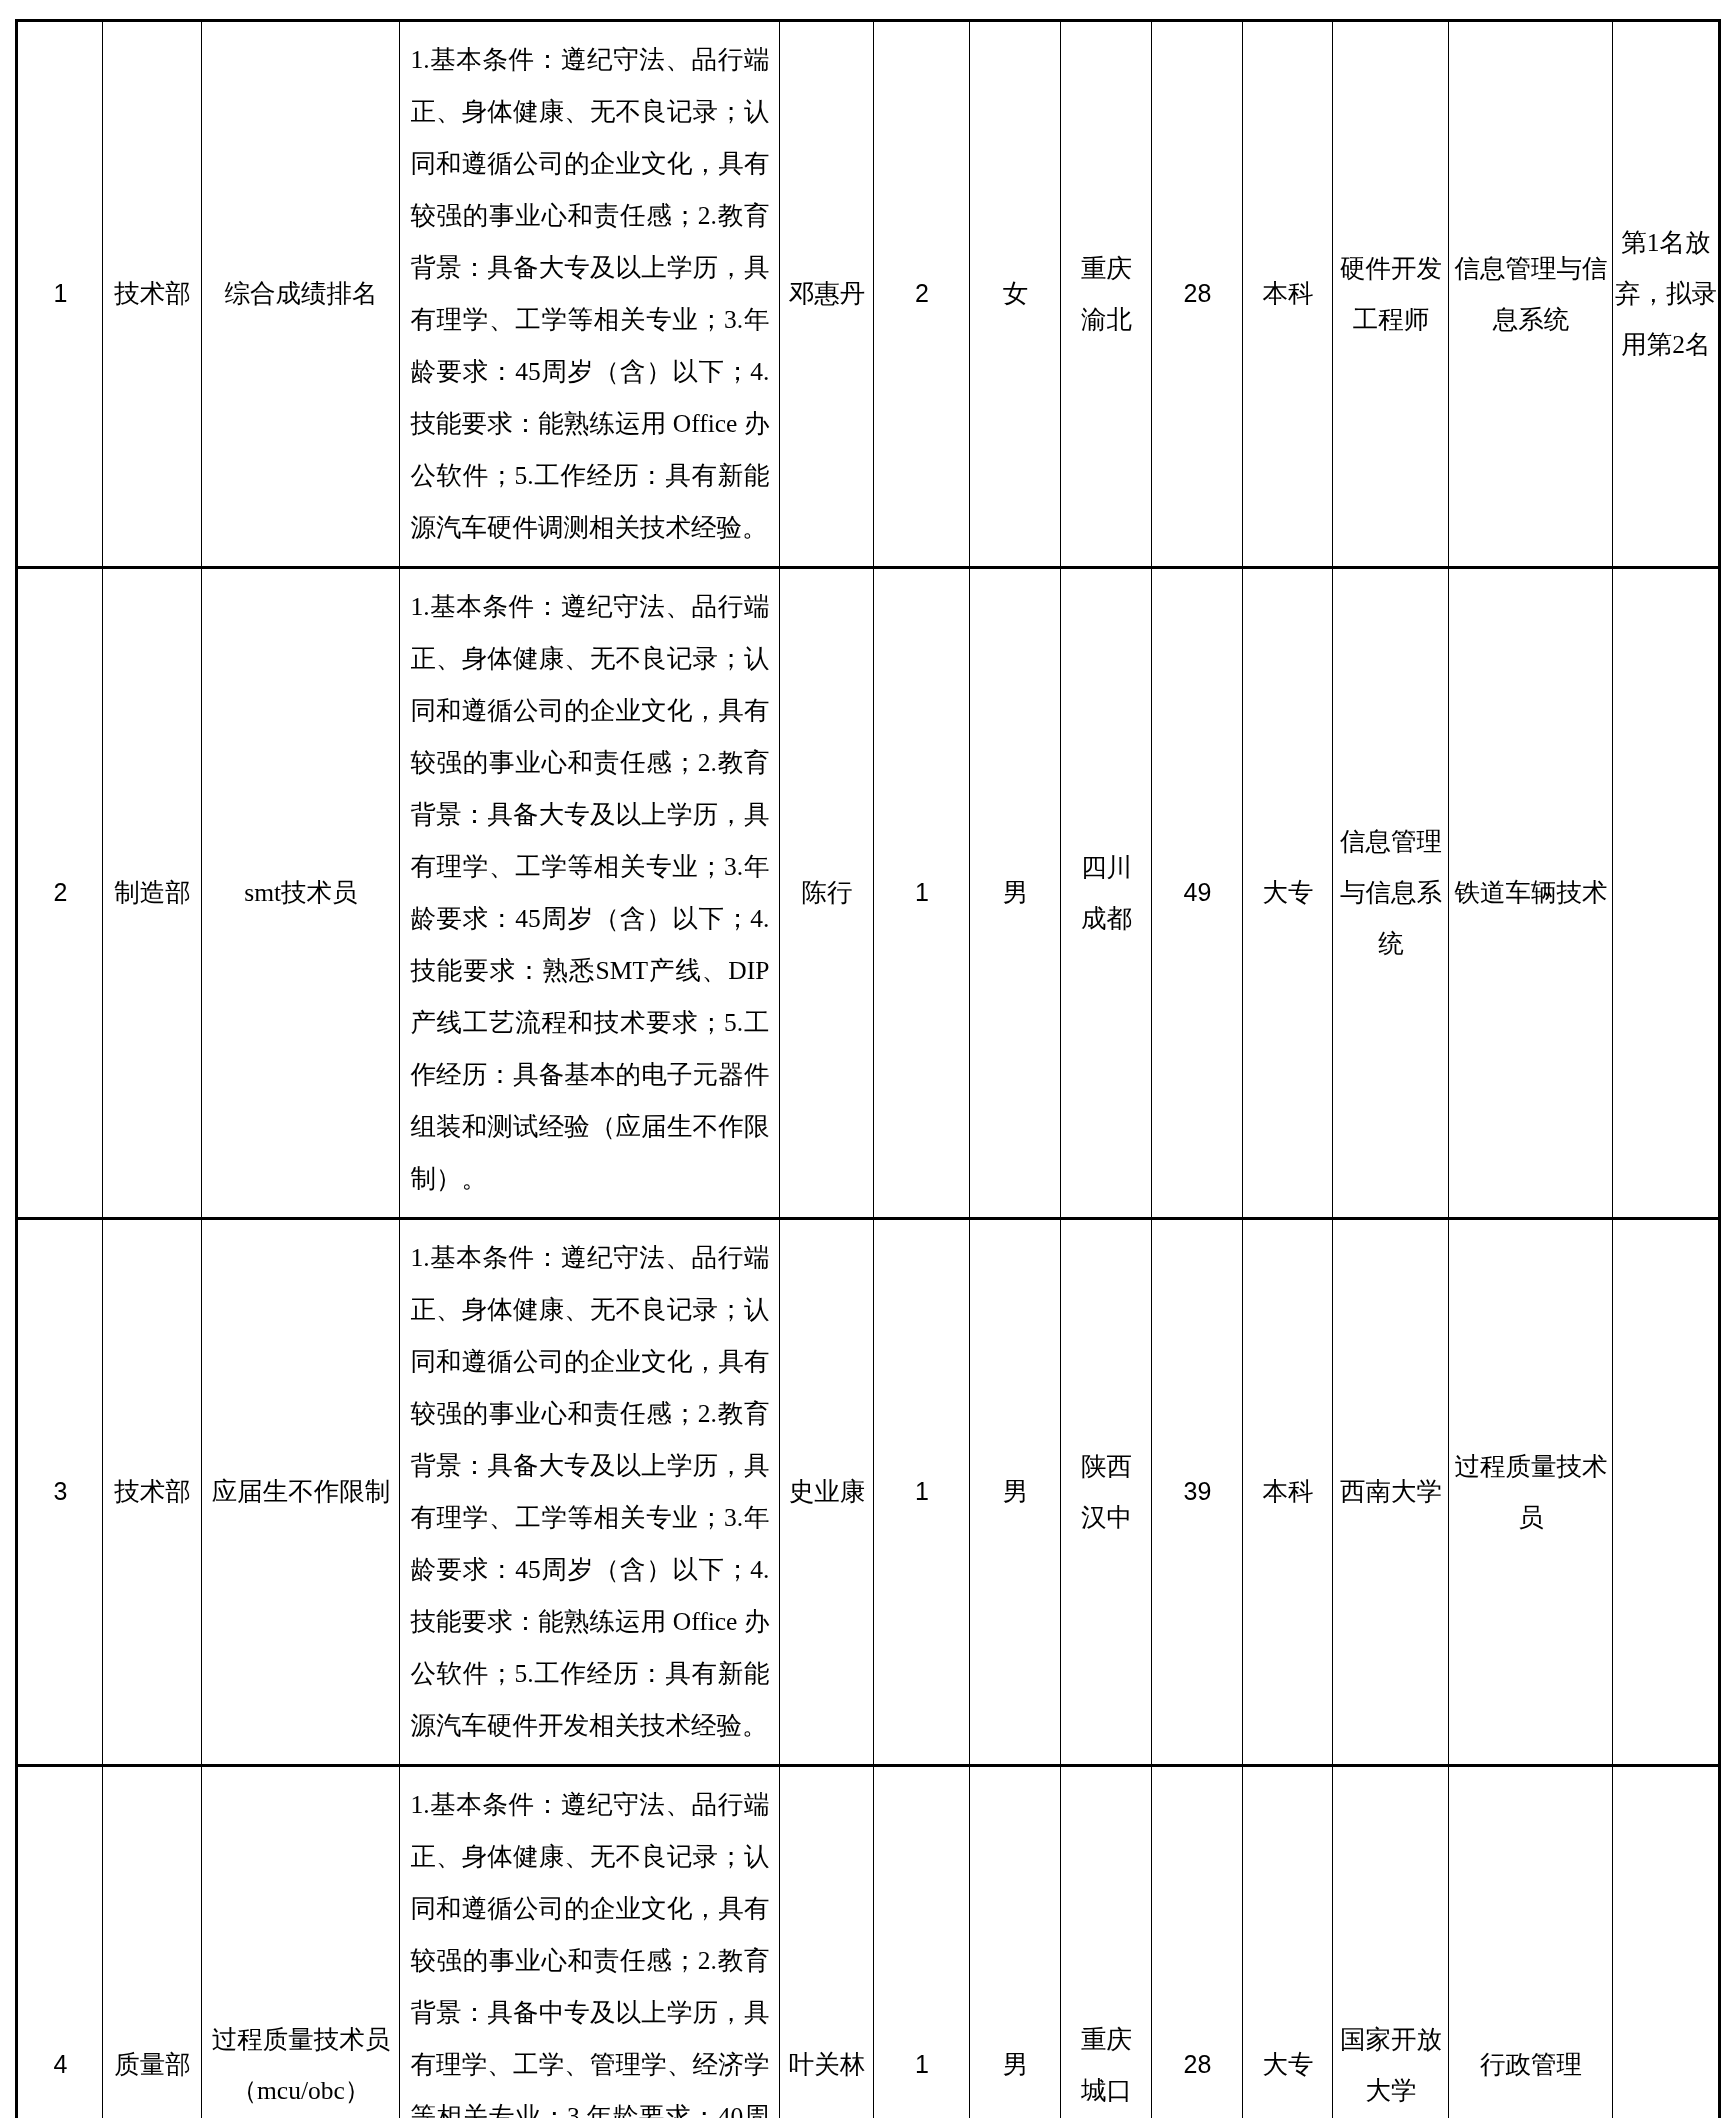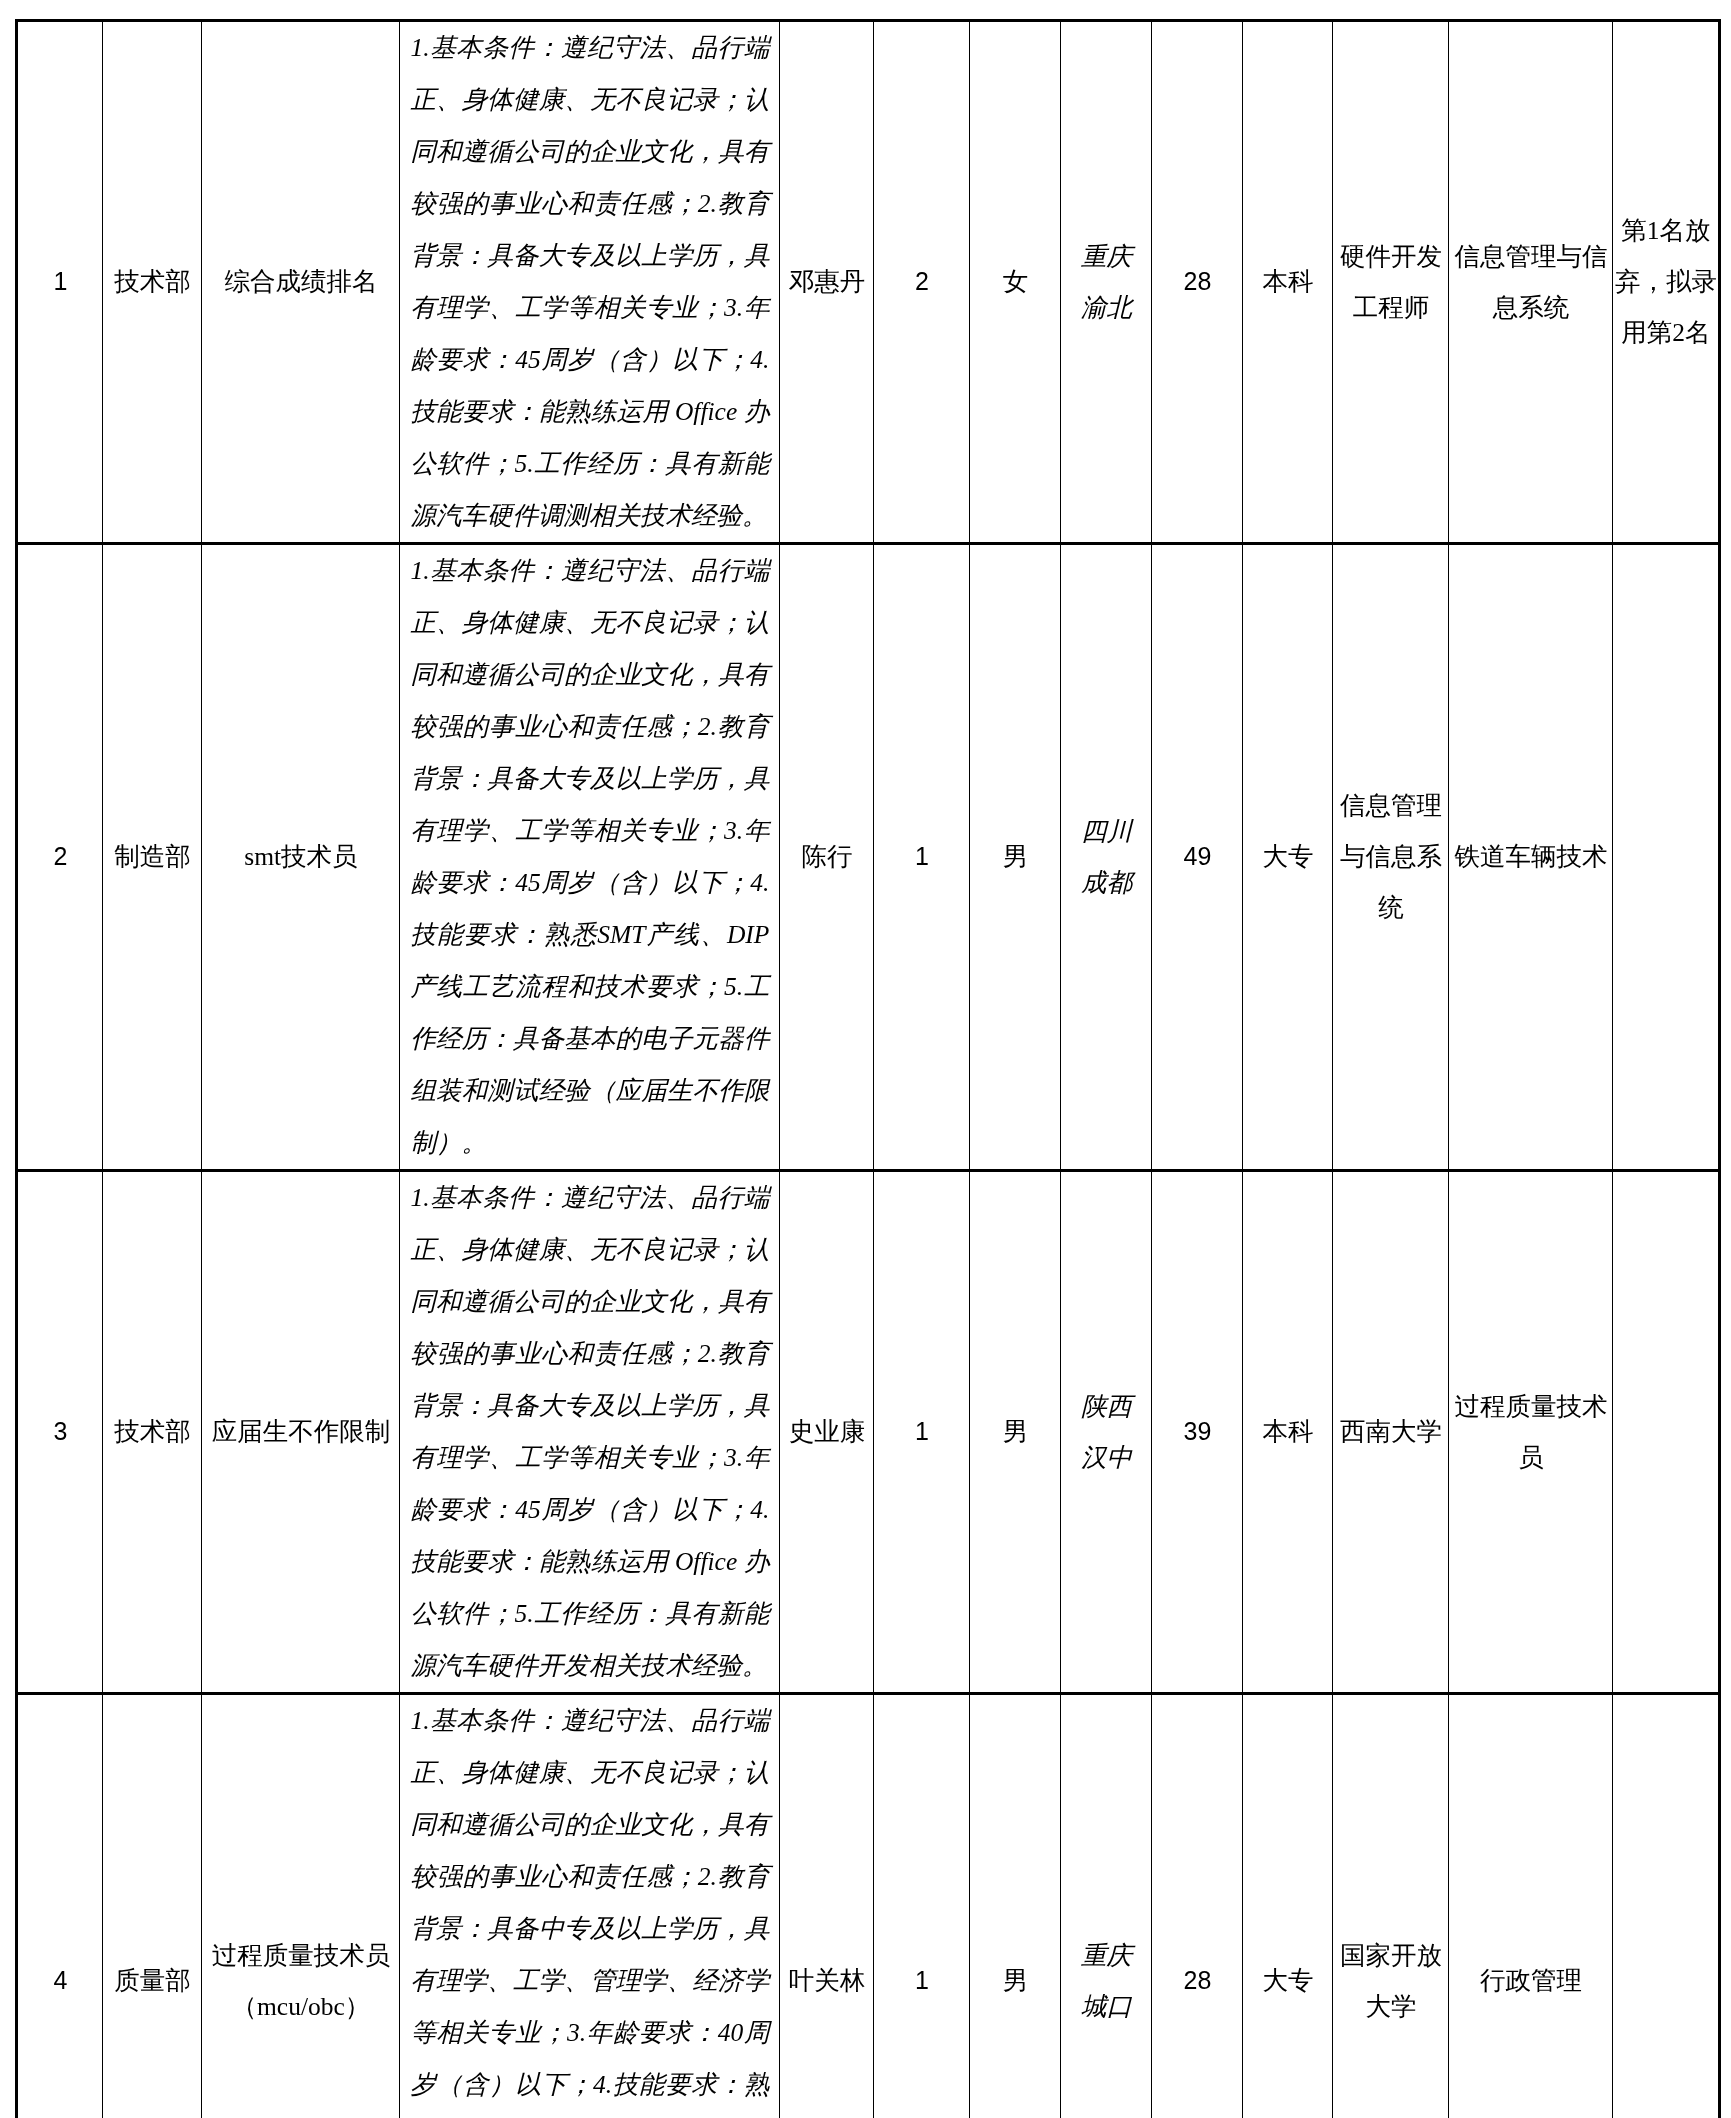--- a/index.html
+++ b/index.html
@@ -34,27 +34,25 @@
     padding: 0;
     overflow: hidden;
     word-break: break-all;
   }
   th {
     font-size: 26px;
   }
   td.req {
     text-align: justify;
     text-justify: inter-ideograph;
-    padding: 0 10px;
+    padding: 12px 10px;
     line-height: 52px;
-    font-style: italic;
   }
   td.prewrap {
     white-space: pre-line;
-    font-style: italic;
   }
   .num {
     font-family: "Liberation Sans", "DejaVu Sans", sans-serif;
     font-size: 25px;
   }
   tr.hdr    { height: 103px; }
   tr.row-0  { height: 462px; }
   tr.row-1  { height: 528px; }
   tr.row-2  { height: 462px; }
   tr.row-3  { height: 520px; }

